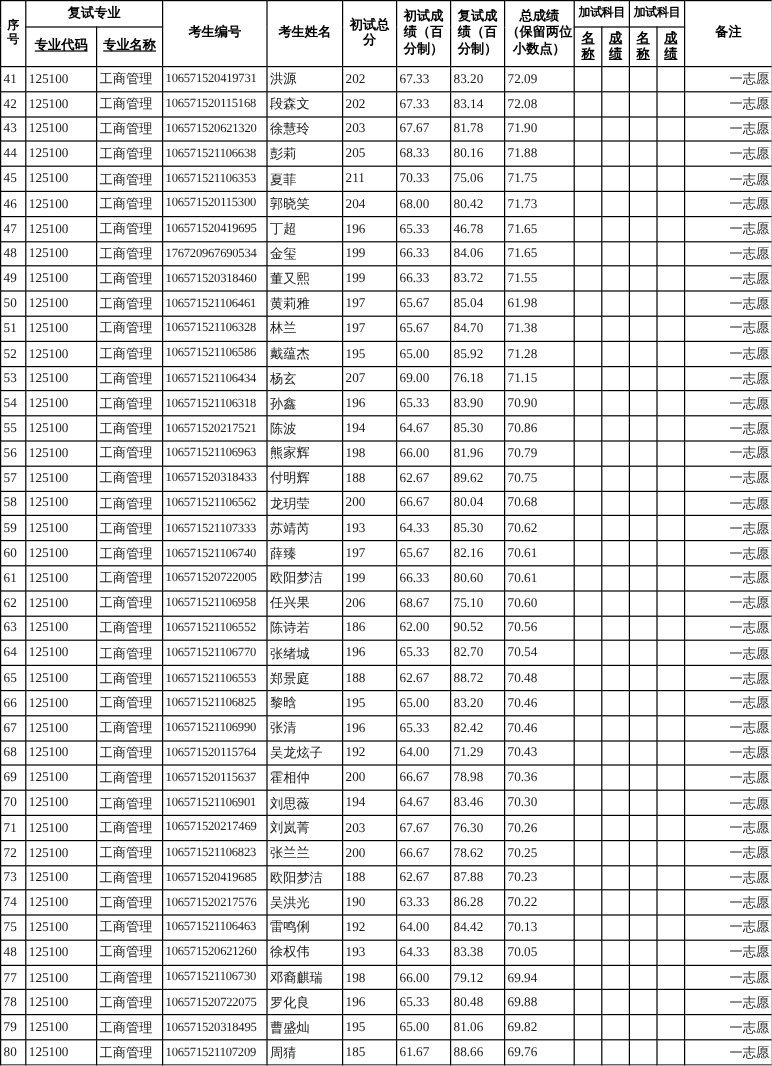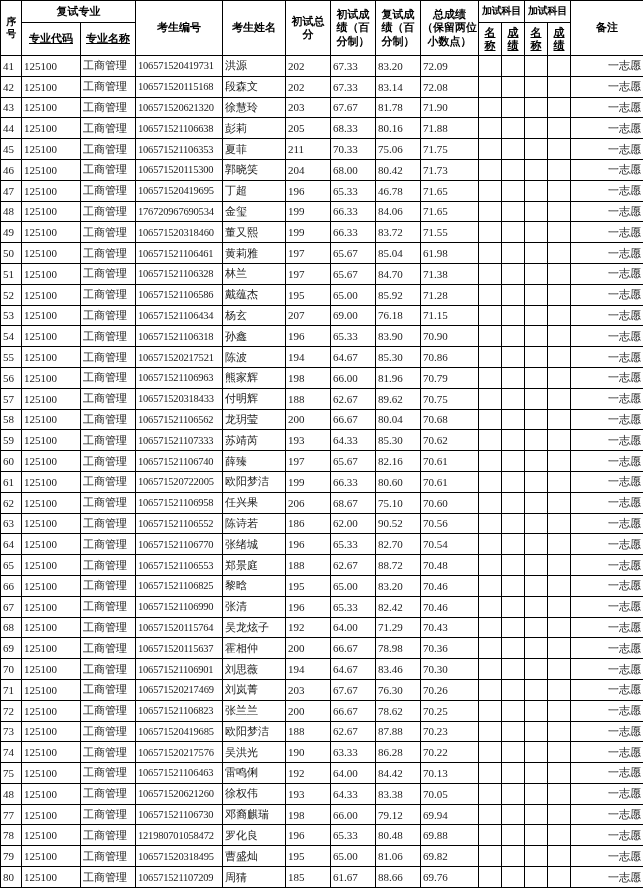--- a/index.html
+++ b/index.html
@@ -675,21 +675,21 @@
         <td></td>
         <td></td>
         <td></td>
         <td></td>
         <td class="col-remark">一志愿</td>
       </tr>
       <tr>
         <td>78</td>
         <td>125100</td>
         <td>工商管理</td>
-        <td class="col-id">121980701058472</td>
+        <td class="col-id">106571520722075</td>
         <td>罗化良</td>
         <td>196</td>
         <td>65.33</td>
         <td>80.48</td>
         <td>69.88</td>
         <td></td>
         <td></td>
         <td></td>
         <td></td>
         <td class="col-remark">一志愿</td>

